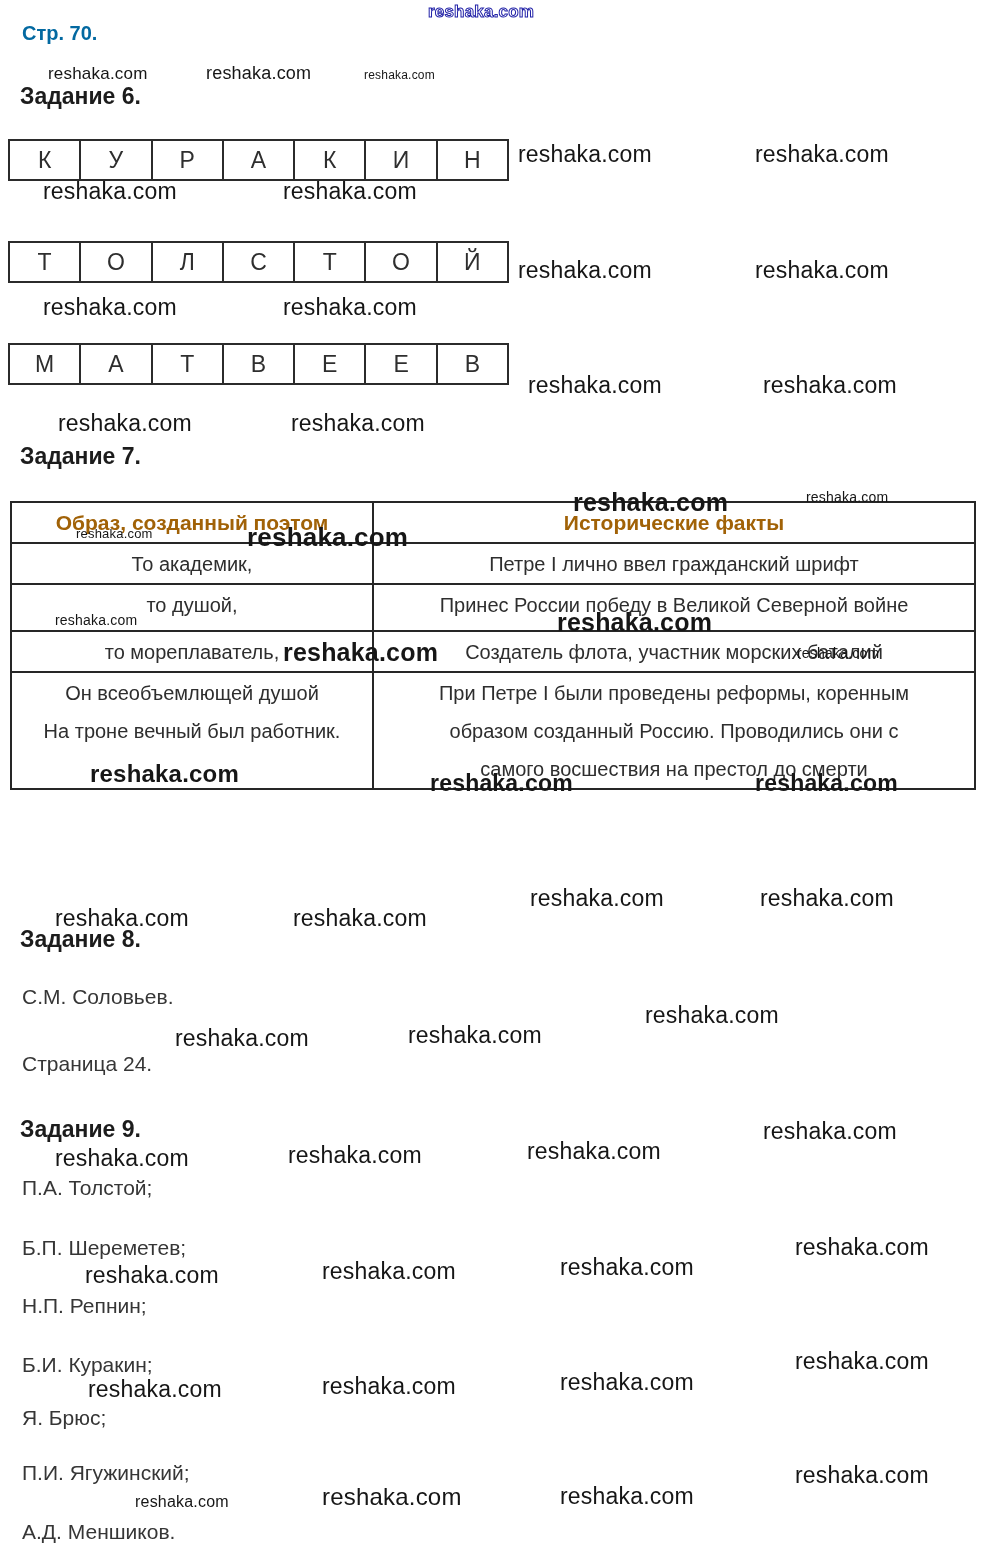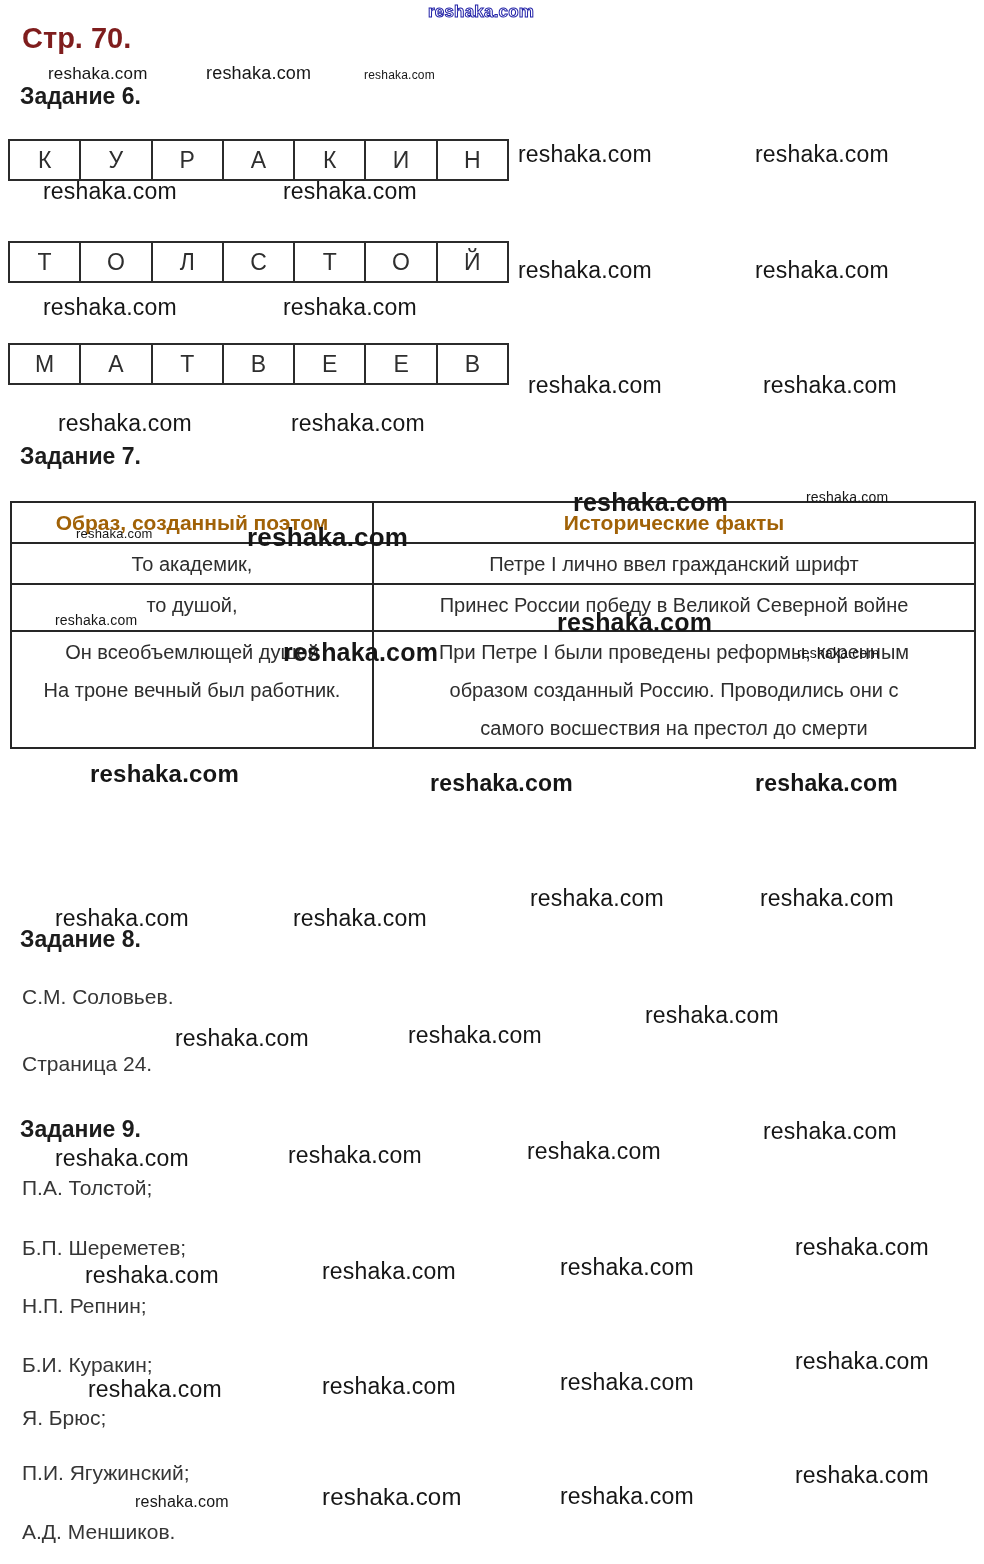--- a/index.html
+++ b/index.html
@@ -18,21 +18,21 @@
     white-space: nowrap;
     letter-spacing: 0.2px;
   }
   .wm-outline {
     color: transparent;
     -webkit-text-stroke: 1px #2323a8;
     font-weight: bold;
   }
   .h1 {
     position: absolute; left: 22px;
-    font-size: 29px; font-weight: bold; color: #7f1d1d; z-index: 1;
+    font-size: 20px; font-weight: bold; color: #0369a1; z-index: 1;
   }
   .h2 {
     position: absolute; left: 20px;
     font-size: 23px; font-weight: bold; color: #1c1c1c; z-index: 1;
   }
   .letter-row {
     position: absolute; left: 8px;
     width: 501px; height: 42px;
     display: flex; z-index: 2; background: #fff;
   }
@@ -185,20 +185,28 @@
         <tr>
           <td>
             <div class="cell-line">то душой,</div>
           </td>
           <td>
             <div class="cell-line">Принес России победу в Великой Северной войне</div>
           </td>
         </tr>
         <tr>
           <td>
+            <div class="cell-line">то мореплаватель,</div>
+          </td>
+          <td>
+            <div class="cell-line">Создатель флота, участник морских баталий</div>
+          </td>
+        </tr>
+        <tr>
+          <td>
             <div class="cell-line">Он всеобъемлющей душой</div>
             <div class="cell-line">На троне вечный был работник.</div>
           </td>
           <td>
             <div class="cell-line">При Петре I были проведены реформы, коренным</div>
             <div class="cell-line">образом созданный Россию. Проводились они с</div>
             <div class="cell-line">самого восшествия на престол до смерти</div>
           </td>
         </tr>
       </tbody>

